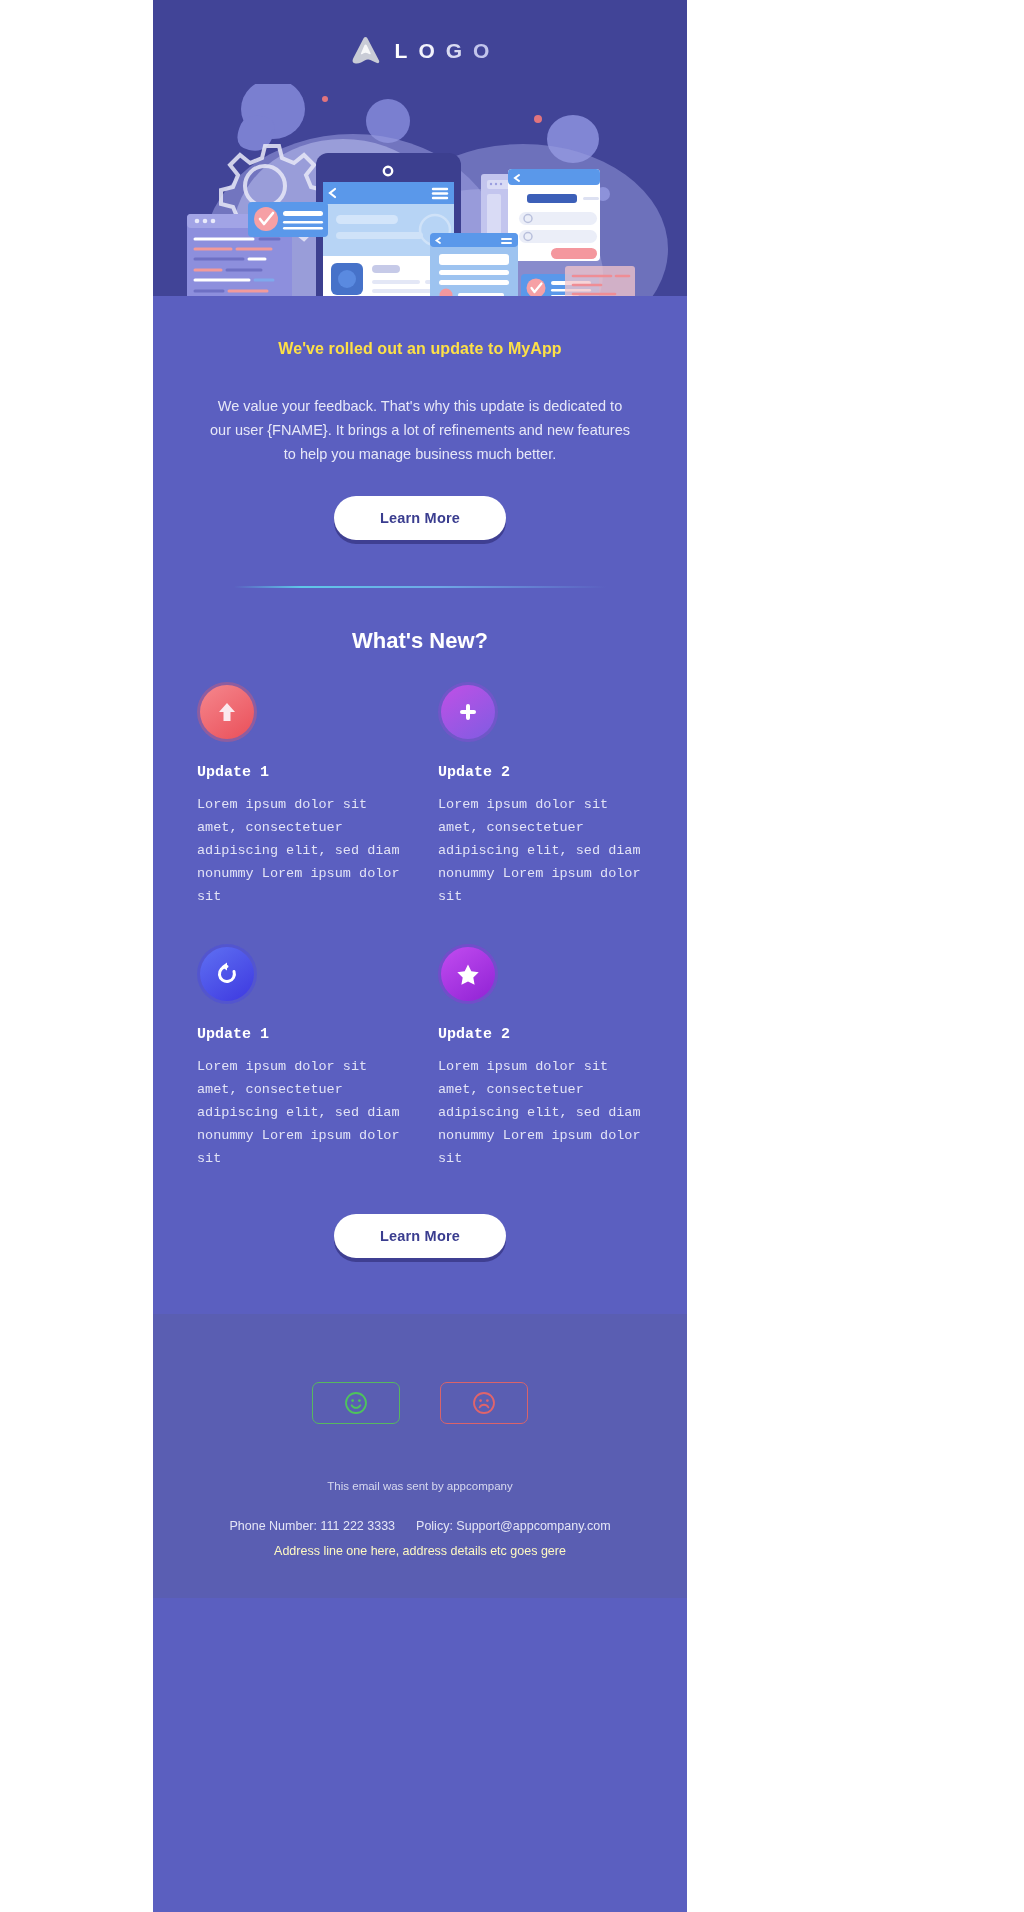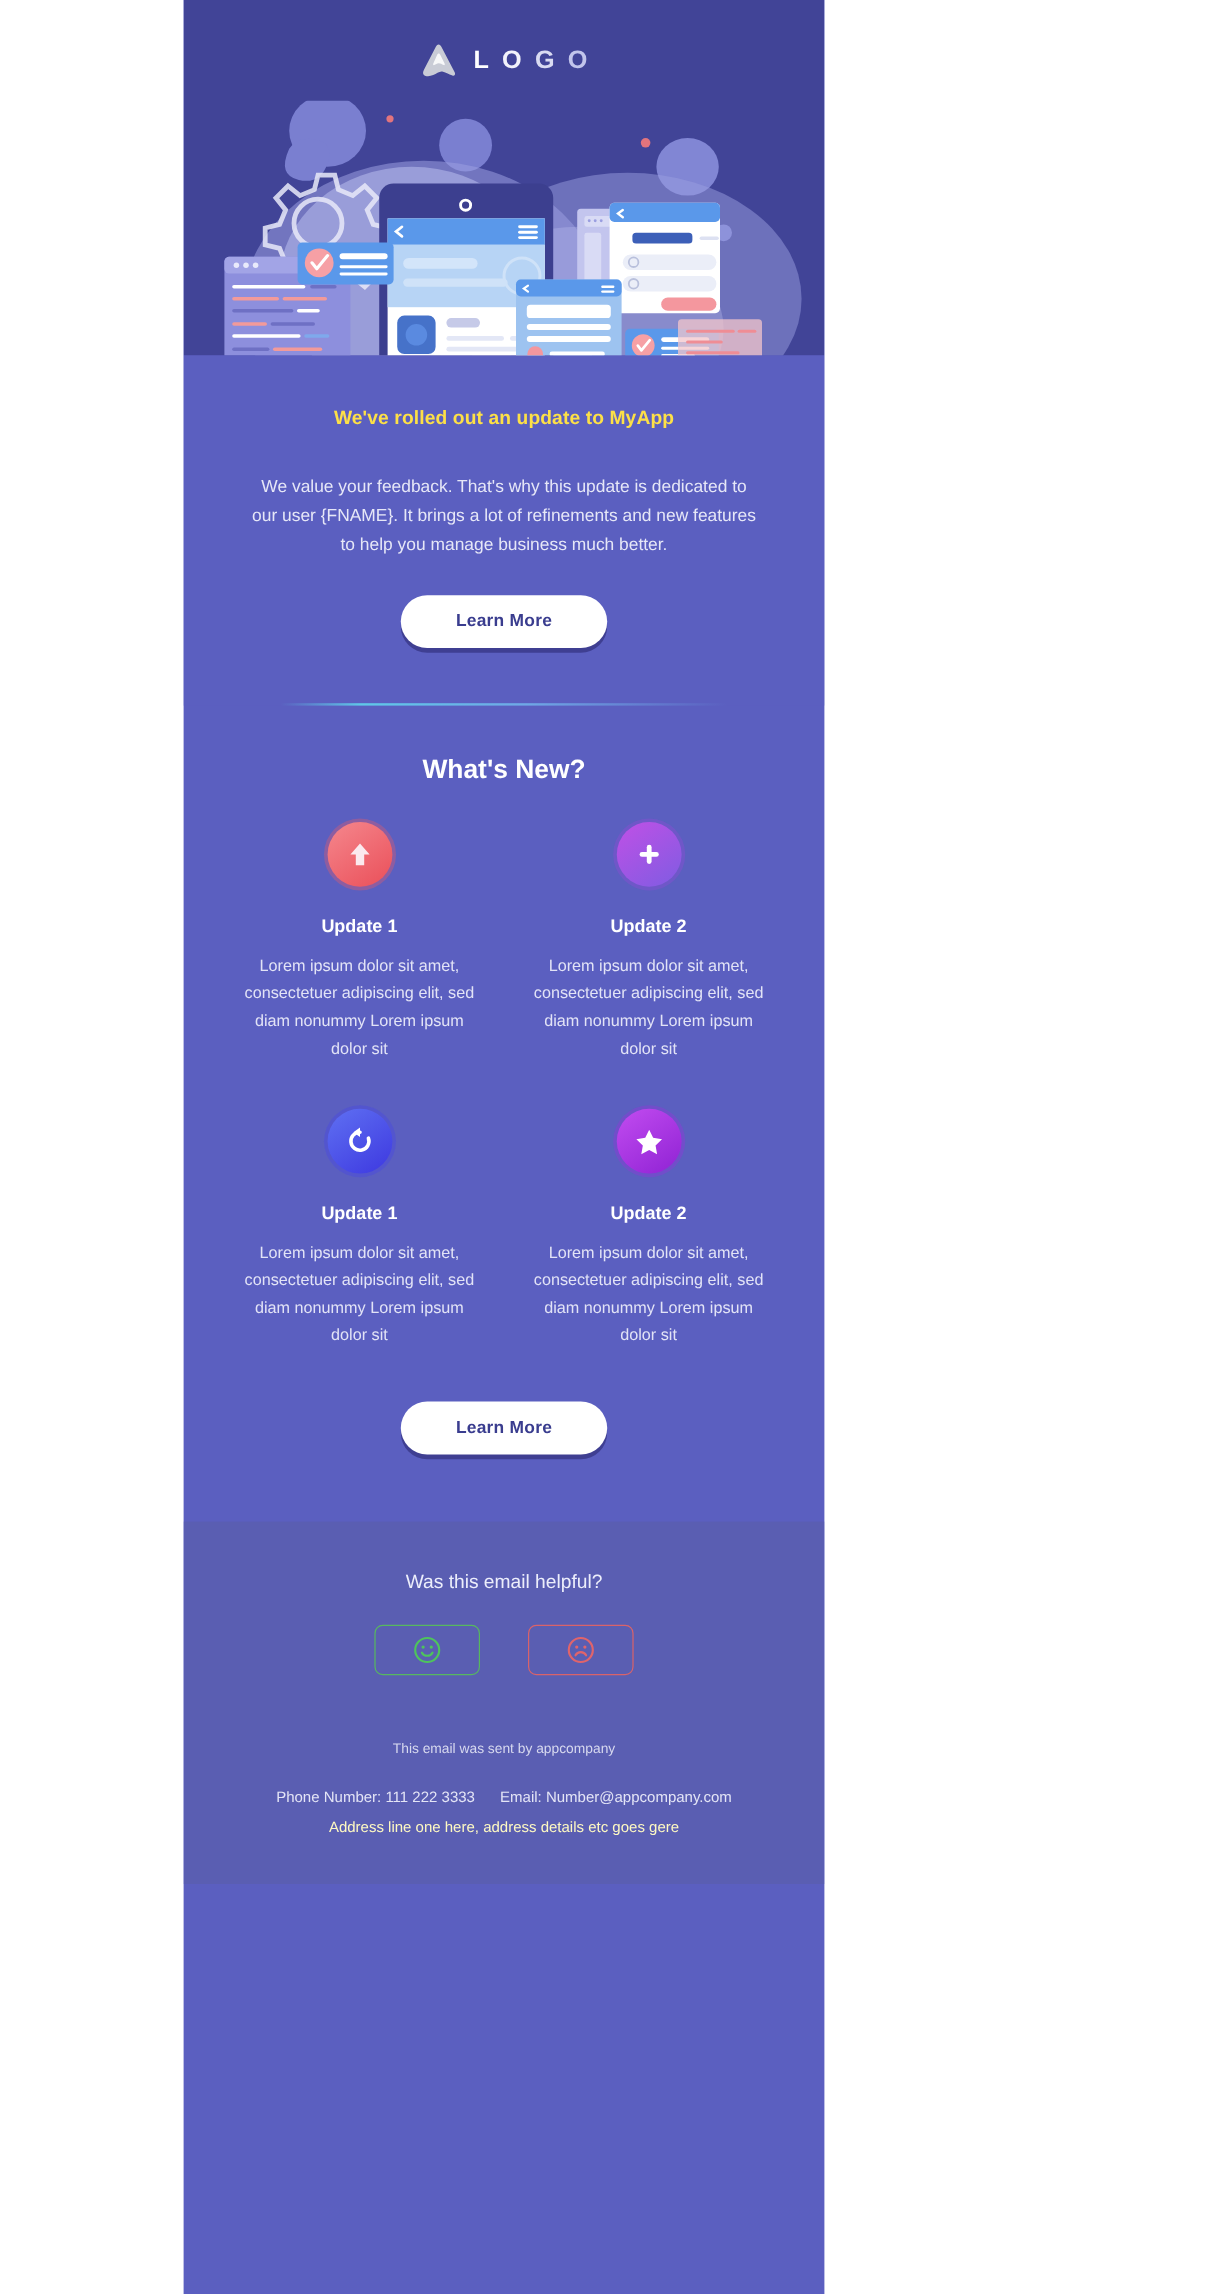--- a/index.html
+++ b/index.html
@@ -55,21 +55,21 @@
     height:2px; width:372px; margin:46px auto 0 auto;
     background:linear-gradient(to right,#5b5fc0 0%,#5fc8e8 18%,#6fa8e6 55%,#5b5fc0 100%);
   }
 
   
   .whats-new { padding:40px 26px 0 26px; }
   .wn-title {
     text-align:center; color:#ffffff; font-size:22px; font-weight:bold;
   }
   .grid { display:flex; flex-wrap:wrap; margin-top:28px; }
-  .cell { width:50%; text-align:center; padding:0 18px; margin-bottom:36px; }
+  .cell { width:50%; text-align:left; padding:0 18px; margin-bottom:36px;font-family:Liberation Mono, monospace; }
   .icon-badge {
     width:54px; height:54px; border-radius:50%; margin:0 auto;
     display:flex; align-items:center; justify-content:center;
   }
   .ring { padding:3px; border-radius:50%; display:inline-block; }
   .feat-title {
     color:#ffffff; font-size:15px; font-weight:bold; margin-top:22px;
   }
   .feat-desc {
     color:#e2e3f6; font-size:13.5px; line-height:23px; margin-top:12px;
@@ -330,21 +330,20 @@
       </div>
 
     </div>
 
     <div class="btn-wrap" style="margin-top:8px;margin-bottom:56px;">
       <button class="btn">Learn More</button>
     </div>
   </div>
 
   <div class="footer">
-    <div class="fb-q">Was this email helpful?</div>
 
     <div class="fb-btns">
       <div class="fb-btn fb-happy">
         <svg width="24" height="24" viewBox="0 0 24 24">
           <circle cx="12" cy="12" r="10" fill="none" stroke="#4ec45c" stroke-width="1.8"></circle>
           <circle cx="8.6" cy="9.6" r="1.35" fill="#4ec45c"></circle>
           <circle cx="15.4" cy="9.6" r="1.35" fill="#4ec45c"></circle>
           <path d="M7.6 14.2 a5 5 0 0 0 8.8 0" fill="none" stroke="#4ec45c" stroke-width="1.8" stroke-linecap="round"></path>
         </svg>
       </div>
@@ -357,20 +356,20 @@
         </svg>
       </div>
     </div>
 
     <div class="sent-by">This email was sent by appcompany</div>
 
 
     <div class="contact">
       <span>Phone Number: 111 222 3333</span>
       <span class="sep"></span>
-      <span>Email: Number@appcompany.com</span>
+      <span>Policy: Support@appcompany.com</span>
     </div>
 
     <div class="address">Address line one here, address details etc goes gere</div>
   </div>
 
  </div>
 </div>
 
 </body></html>

